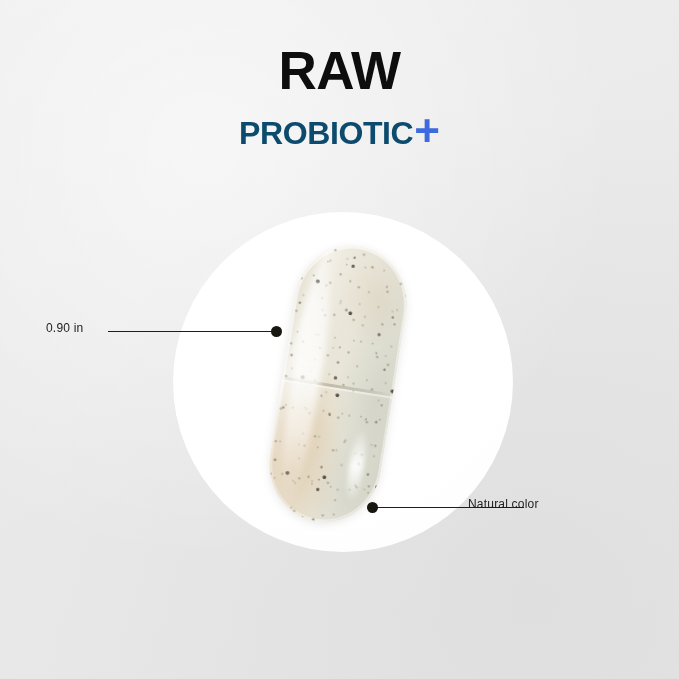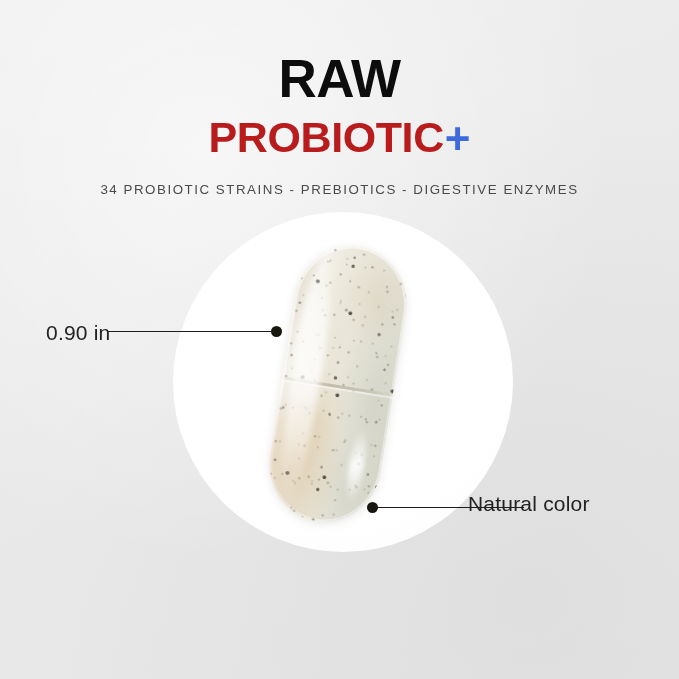--- a/index.html
+++ b/index.html
@@ -31,41 +31,40 @@
   }
 
   
   .header {
     position: absolute;
     left: 0;
     right: 0;
     top: 44px;
     text-align: center;
     user-select: none;
-    margin-top: 8px;
   }
   .title-main {
     font-size: 53px;
     line-height: 54px;
     font-weight: 700;
     letter-spacing: -0.5px;
     color: #0d0d0d;
     margin: 0;
     font-family: "Liberation Sans", "DejaVu Sans", sans-serif;
   }
   .title-sub-row {
     margin: 6px 0 0 0;
     line-height: 50px;
     white-space: nowrap;
   }
   .title-sub {
-    font-size: 43px;
+    font-size: 32px;
     font-weight: 700;
     letter-spacing: -0.4px;
-    color: #b91c1c;
+    color: #0c4a6e;
     font-family: "Liberation Sans", "DejaVu Sans", sans-serif;
     text-align: center;
   }
   .title-plus {
     font-size: 44px;
     font-weight: 700;
     color: #3f6ade;
     margin-left: 1px;
     position: relative;
     top: 2px;
@@ -228,21 +227,21 @@
       radial-gradient(circle at 22% 42%, rgba(42,38,28,0.82) 0 1.5px, rgba(42,38,28,0) 2.3px),
       radial-gradient(circle at 74% 18%, rgba(52,46,34,0.72) 0 1.3px, rgba(52,46,34,0) 2.1px),
       radial-gradient(circle at 48% 81%, rgba(38,34,26,0.78) 0 1.4px, rgba(38,34,26,0) 2.2px),
       radial-gradient(circle at 88% 64%, rgba(60,52,38,0.62) 0 1.2px, rgba(60,52,38,0) 2.0px);
   }
 
   
   .callout-label {
     position: absolute;
     color: #232323;
-    font-size: 21px;
+    font-size: 12px;
     letter-spacing: 0.2px;
     white-space: nowrap;
   }
   .callout-left {
     left: 46px;
     top: 321px;
   }
   .callout-right {
     right: 31px;
     top: 492px;
@@ -280,21 +279,20 @@
 
 <div class="stage">
 
   <div class="bg-texture"></div>
 
   <div class="header">
     <div class="title-main">RAW</div>
     <div class="title-sub-row">
       <span class="title-sub">PROBIOTIC</span><span class="title-plus">+</span>
     </div>
-    <div class="tagline">34 PROBIOTIC STRAINS - PREBIOTICS - DIGESTIVE ENZYMES</div>
   </div>
 
   <div class="circle-backdrop"></div>
 
   <div class="capsule-wrap">
     <div class="capsule">
       <div class="capsule-warm"></div>
       <div class="capsule-cool"></div>
       <div class="capsule-speckle"></div>
       <div class="capsule-speckle b"></div>

